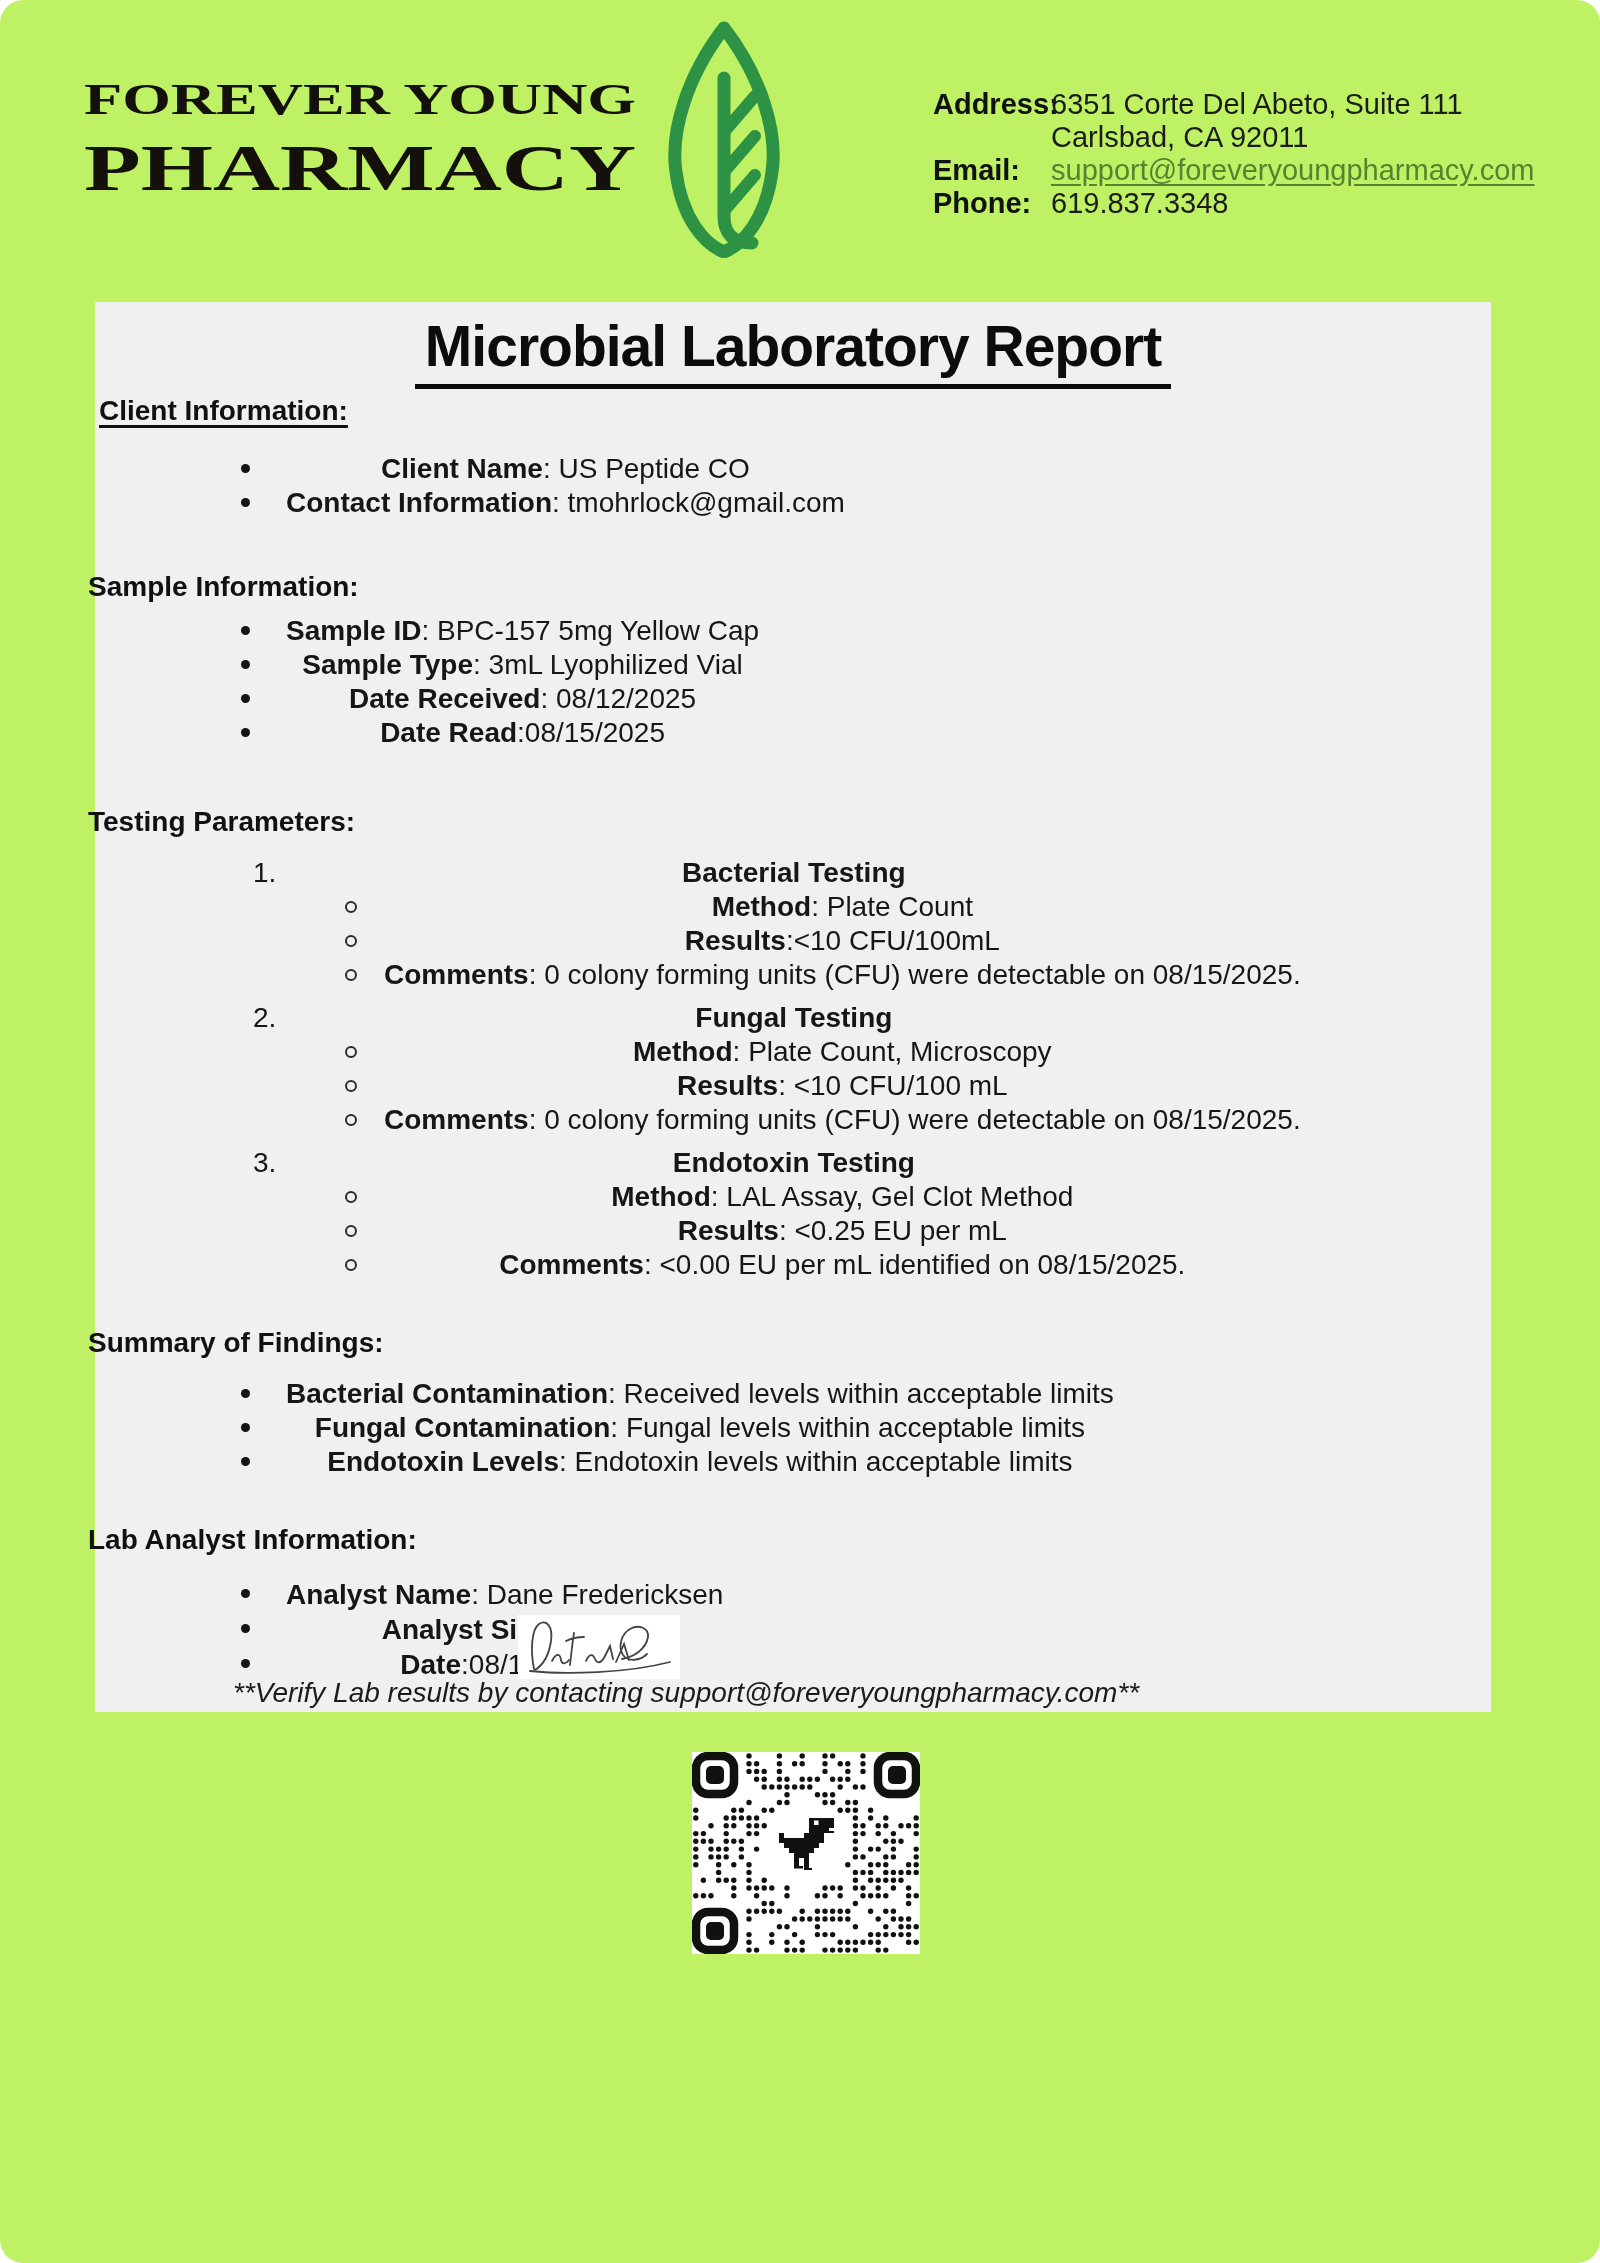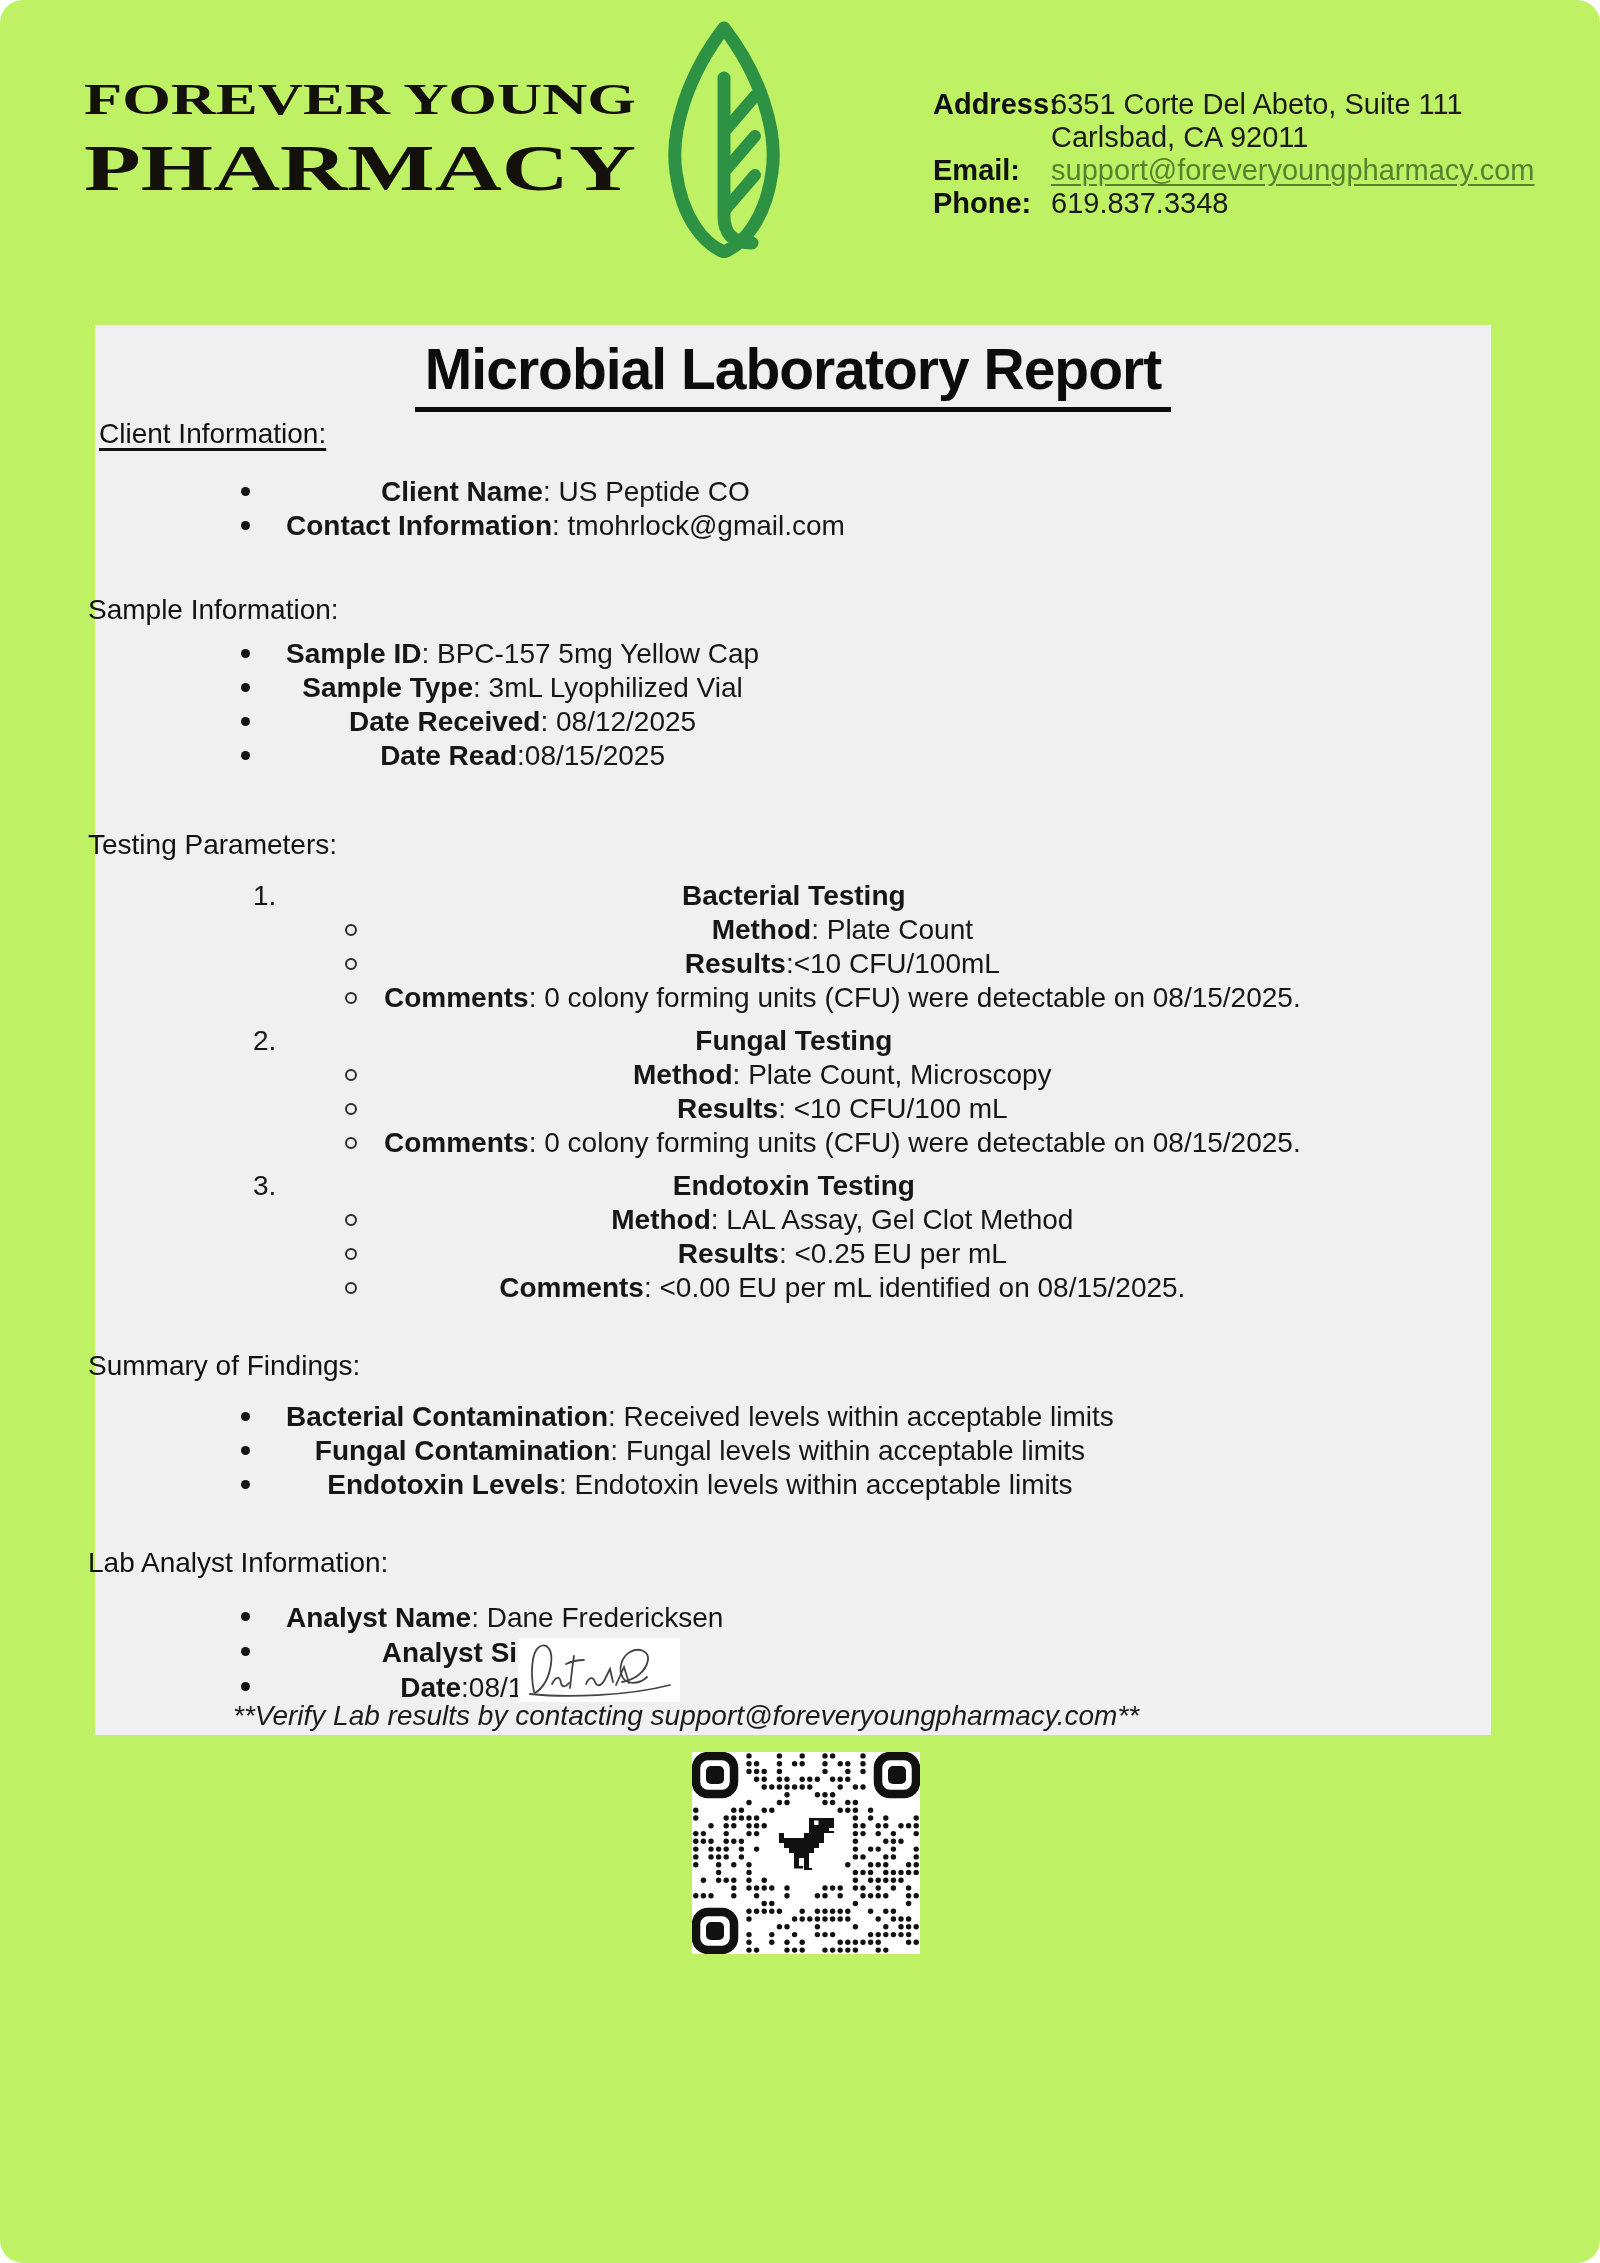--- a/index.html
+++ b/index.html
@@ -13,27 +13,27 @@
   .logo-l2{font-size:66px;}
   .leaf-svg path{stroke:#2e9245;fill:none;stroke-linecap:round;stroke-linejoin:round;}
 
   .contact{left:933px;top:88px;font-size:29px;line-height:33px;color:#1b1b1b;}
   .contact .row{display:flex;}
   .contact .lab{width:118px;font-weight:bold;color:#111;}
   .contact .val{white-space:nowrap;}
   .email-link{color:#55832f;text-decoration:underline;text-decoration-color:#55832f;text-underline-offset:4px;}
 
   
-  .panel{left:95px;top:302px;width:1396px;height:1410px;background:#f0f0f0;margin-top:23px;}
+  .panel{left:95px;top:302px;width:1396px;height:1410px;background:#f0f0f0;}
 
   .title-wrap{left:0;right:0;top:11px;text-align:center;}
   .title{display:inline-block;font-size:57px;font-weight:bold;letter-spacing:-1px;color:#0c0c0c;
          border-bottom:5px solid #0c0c0c;padding:0 10px 5px;}
 
-  .sec-h{font-size:28px;font-weight:normal;color:#111;white-space:nowrap;}
+  .sec-h{font-size:28px;font-weight:bold;color:#111;white-space:nowrap;}
   .h-client{left:4px;top:93px;text-decoration:underline;text-decoration-thickness:3px;text-underline-offset:5px;}
   .h-sample{left:-7px;top:269px;}
   .h-testing{left:-7px;top:504px;}
   .h-summary{left:-7px;top:1025px;}
   .h-analyst{left:-7px;top:1222px;}
 
   .list{font-size:28px;line-height:34px;}
   .li{position:relative;white-space:nowrap;text-align:center;}
   .l1{padding-left:191px;}
   .b-dot{position:absolute;left:146px;top:12px;width:9px;height:9px;border-radius:50%;background:#141414;}

